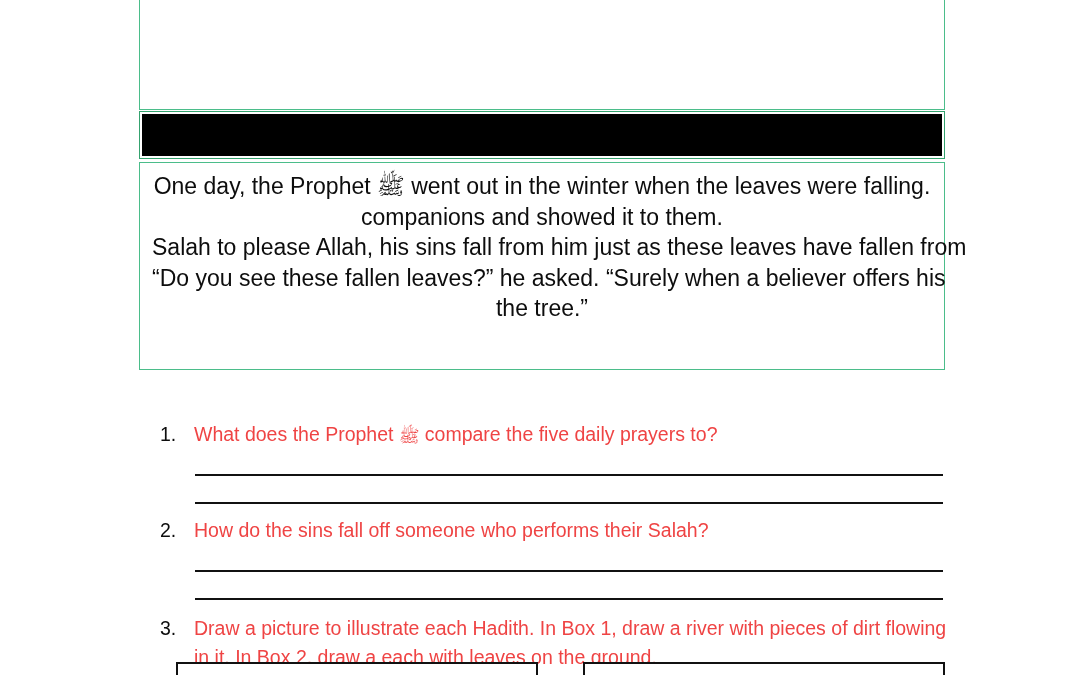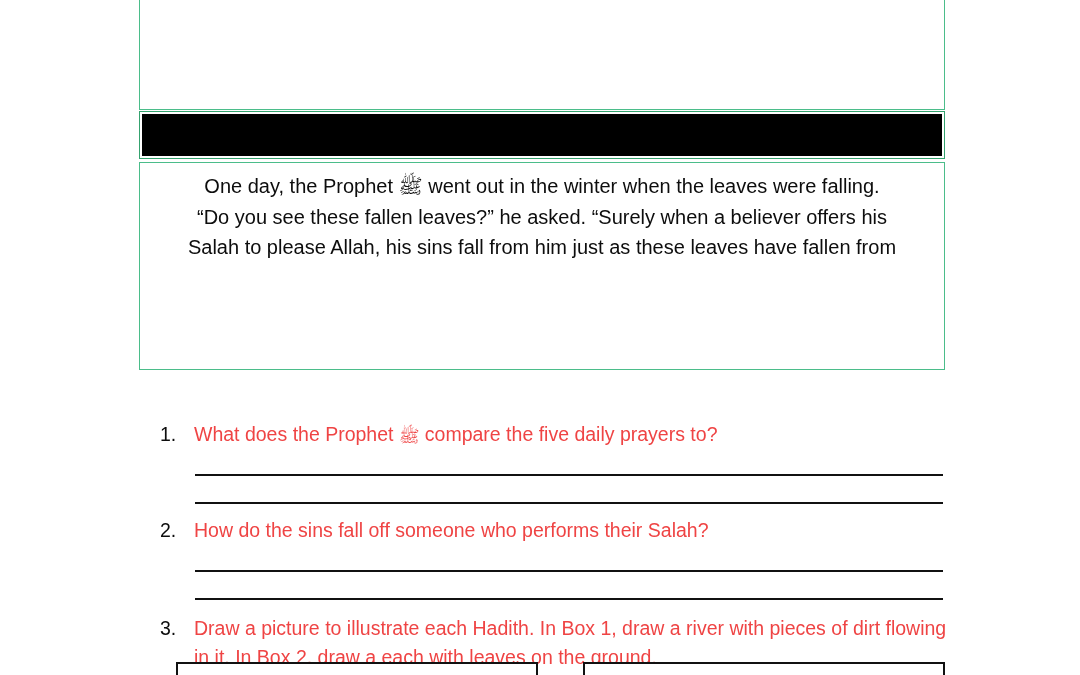--- a/index.html
+++ b/index.html
@@ -57,21 +57,21 @@
     top: 162px;
     width: 806px;
     height: 208px;
     border: 1px solid #4bbd8a;
     background: #ffffff;
     padding: 8px 12px;
   }
 
   .hadith-line {
     text-align: center;
-    font-size: 20px;
+    font-size: 23px;
     line-height: 30.6px;
     color: #0d0d0d;
     white-space: nowrap;
   }
 
   .pbuh {
     font-size: 17px;
     line-height: 1;
     display: inline-block;
     vertical-align: -1px;
@@ -144,22 +144,24 @@
     <div class="hadith-line"></div>
     <div class="hadith-line"></div>
   </div>
 
   <div class="black-bar-wrap">
     <div class="black-bar"></div>
   </div>
 
   <div class="hadith-box-two">
     <div class="hadith-line">One day, the Prophet ﷺ went out in the winter when the leaves were falling.</div>
+    <div class="hadith-line">companions and showed it to them.</div>
+    <div class="hadith-line">Salah to please Allah, his sins fall from him just as these leaves have fallen from</div>
     <div class="hadith-line">“Do you see these fallen leaves?” he asked. “Surely when a believer offers his</div>
-    <div class="hadith-line">Salah to please Allah, his sins fall from him just as these leaves have fallen from</div>
+    <div class="hadith-line">the tree.”</div>
   </div>
 
   <div class="questions">
 
     <div class="q-row">
       <div class="q-num">1.</div>
       <div class="q-text"><span>What does the Prophet </span><span class="pbuh">ﷺ</span><span> compare the five daily prayers to?</span></div>
     </div>
     <div class="answer-lines">
       <div class="answer-line first"></div>

